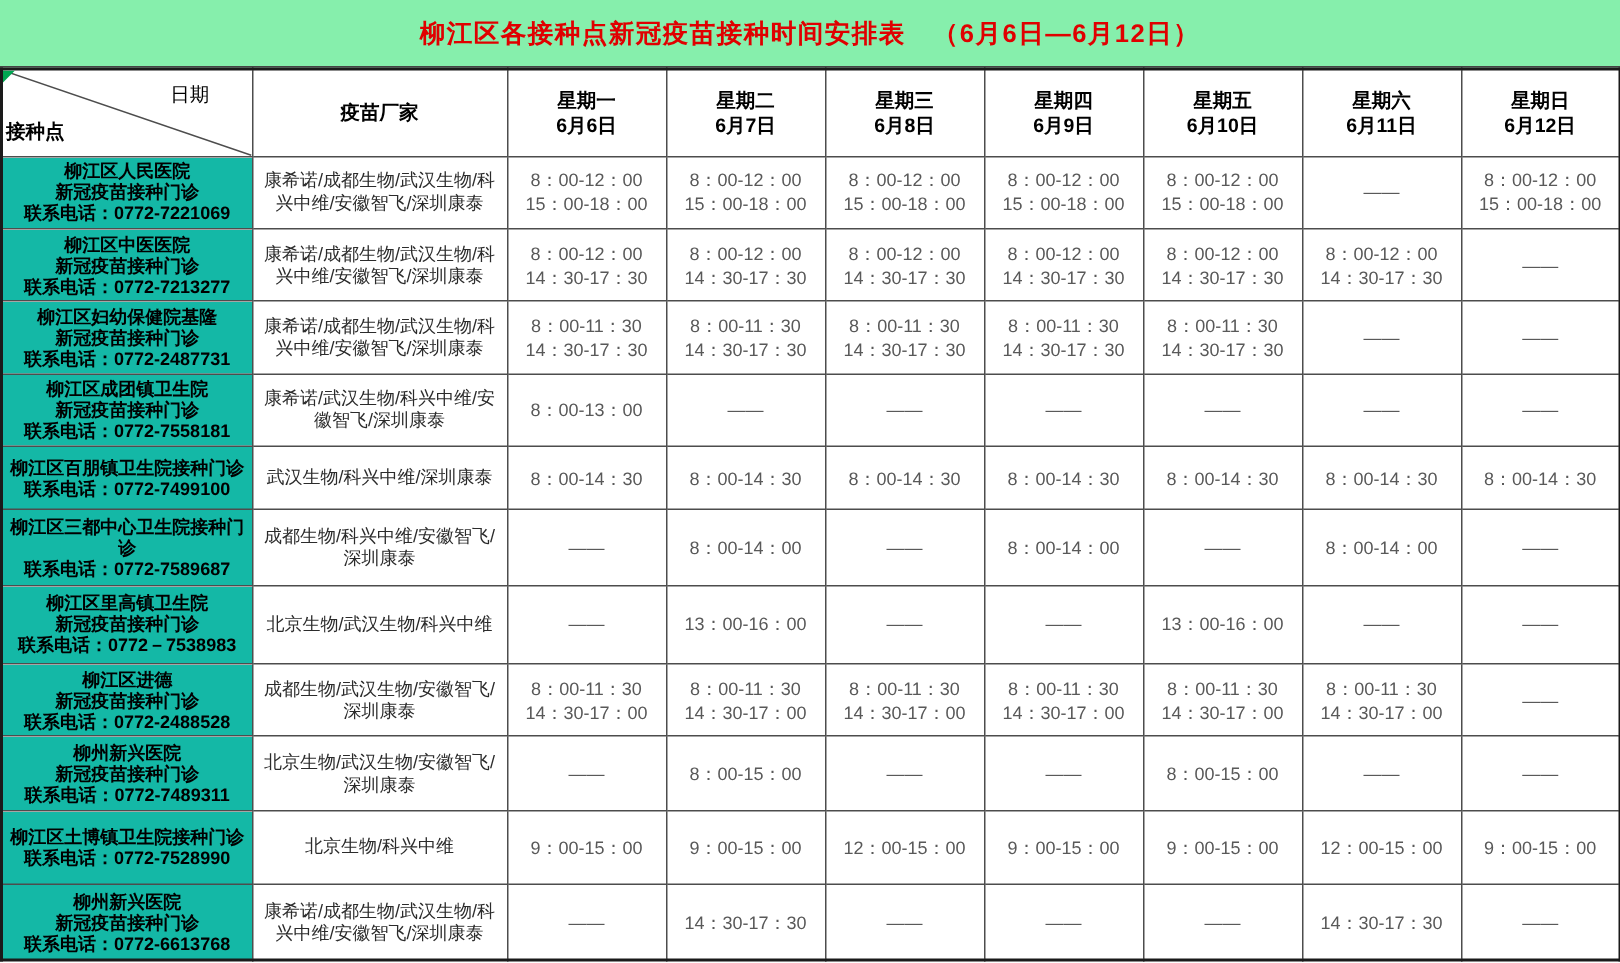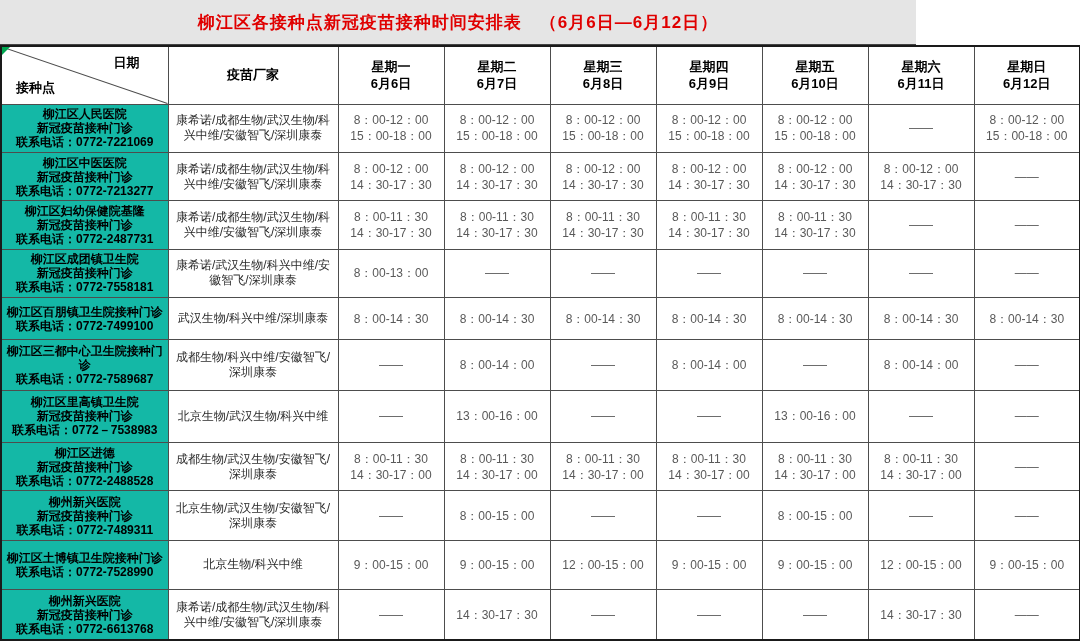--- a/index.html
+++ b/index.html
@@ -1,18 +1,18 @@
 <!DOCTYPE html>
 <html><head>
 <meta charset="utf-8">
 <style>
   html,body{margin:0;padding:0;background:#ffffff;}
   body{width:1080px;height:642px;overflow:hidden;font-family:"Liberation Sans","DejaVu Sans",sans-serif;}
   .title-bar{
-    width:916px;height:45px;background:#e5e5e5;
+    width:1080px;height:45px;background:#86efac;
     display:flex;align-items:center;justify-content:center;
     border-bottom:1px solid #444;box-sizing:border-box;
   }
   .title-bar .title{color:#e00000;font-size:17px;font-weight:bold;letter-spacing:1px;}
   table.sched{
     width:1080px;height:596px;border-collapse:collapse;table-layout:fixed;
     border:2px solid #1a1a1a;
   }
   table.sched col.c-site{width:167px;}
   table.sched col.c-vac{width:170px;}
@@ -25,22 +25,22 @@
   tbody tr:nth-child(1){height:48px;} tbody tr:nth-child(2){height:48px;}
   tbody tr:nth-child(3){height:48px;} tbody tr:nth-child(4){height:48px;}
   tbody tr:nth-child(5){height:42px;margin-top:44px;} tbody tr:nth-child(6){height:50px;}
   tbody tr:nth-child(7){height:52px;} tbody tr:nth-child(8){height:48px;}
   tbody tr:nth-child(9){height:49px;} tbody tr:nth-child(10){height:49px;}
   tbody tr:nth-child(11){height:50px;margin-left:39px;}
   th{font-size:13px;font-weight:bold;color:#000;}
   .day-head div{line-height:17px;}
   .corner-cell{position:relative;padding:0;}
   .corner-cell svg{position:absolute;left:0;top:0;width:100%;height:100%;}
-  .corner-cell .lbl-date{position:absolute;top:7px;right:28px;font-size:13px;font-weight:bold;}
-  .corner-cell .lbl-site{position:absolute;bottom:7px;left:14px;font-size:13px;font-weight:bold;}
+  .corner-cell .lbl-date{position:absolute;top:7px;right:28px;font-size:13px;font-weight:normal;}
+  .corner-cell .lbl-site{position:absolute;bottom:7px;left:2px;font-size:13px;font-weight:bold;}
   .corner-flag{position:absolute;left:0;top:0;width:0;height:0;
     border-top:8px solid #00a651;border-right:8px solid transparent;}
   td.site{background:#14b8a6;font-weight:bold;color:#000;font-size:12px;line-height:14px;}
   td.vac{color:#2b2b2b;font-size:12px;line-height:15px;}
   td.time{color:#595959;font-size:12px;line-height:16px;white-space:nowrap;}
   td.time.dash{letter-spacing:0px;}
 </style>
 </head>
 <body>
 

